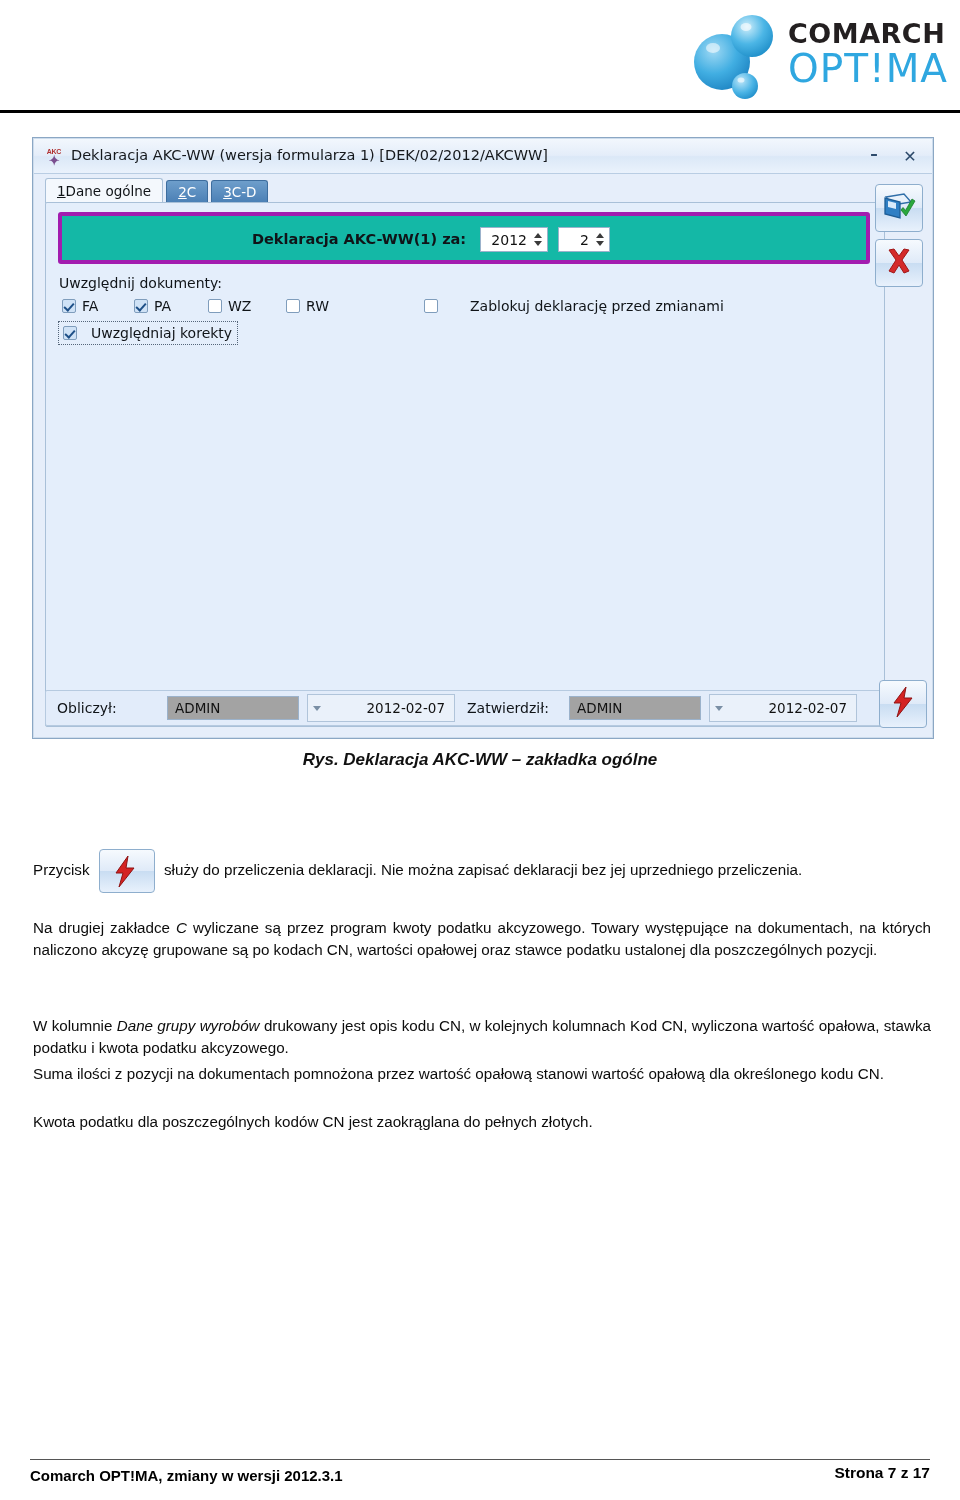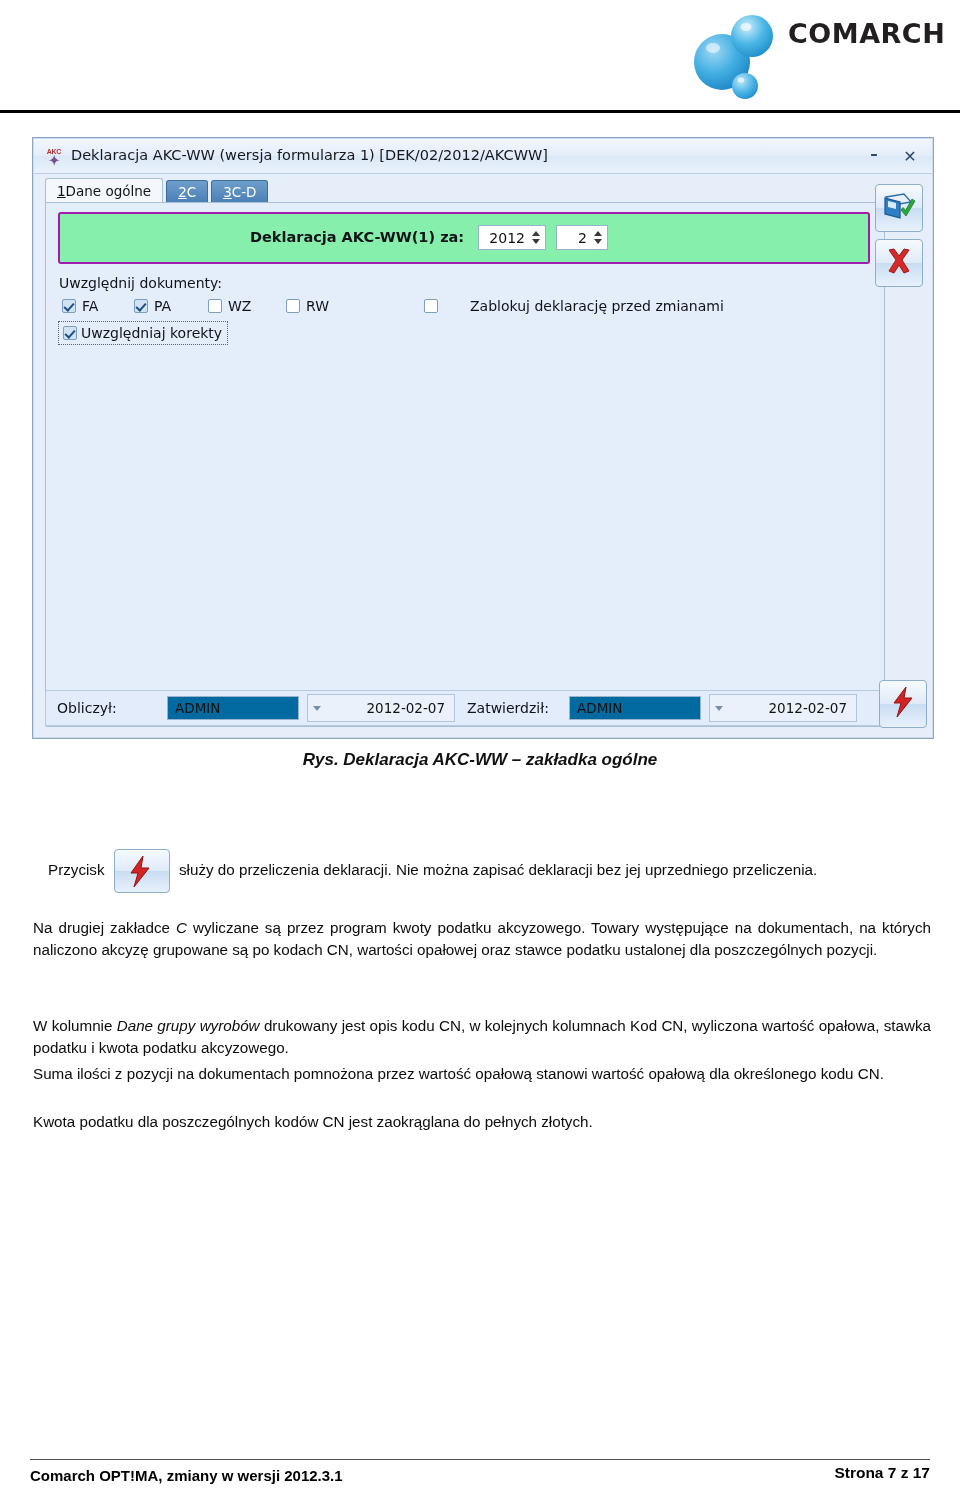--- a/index.html
+++ b/index.html
@@ -157,22 +157,22 @@
     background: #e4eefb;
     border: 1px solid #a9c0d8;
     border-radius: 2px;
   }
 
   
   .period-box {
     position: absolute;
     left: 12px; top: 9px;
     width: 812px; height: 52px;
-    background: #86efac;
-    border: 2px solid #a21caf;
+    background: #14b8a6;
+    border: 4px solid #a21caf;
     border-radius: 3px;
     text-align: center;
   }
   .period-label {
     position: absolute;
     left: 190px; top: 15px;
     font-size: 14.5px;
     font-weight: bold;
     font-family: "DejaVu Sans", sans-serif;
     color: #101418;
@@ -259,21 +259,21 @@
   .cb-rw   { left: 240px; }
   .cb-lock { left: 378px; gap: 32px; }
 
   .cb-korekty {
     position: absolute;
     left: 12px; top: 118px;
     padding: 3px 5px 3px 4px;
     border: 1px dotted #55667a;
     display: flex;
     align-items: center;
-    gap: 4px;
+    gap: 14px;
     font-size: 14px;
     font-family: "DejaVu Sans", sans-serif;
     color: #101418;
     white-space: nowrap;
   }
 
   
   .purpose-box {
     position: absolute;
     left: 12px; top: 153px;
@@ -342,21 +342,21 @@
     gap: 2px;
   }
   .foot-label {
     font-size: 14px;
     font-family: "DejaVu Sans", sans-serif;
     color: #101418;
     white-space: nowrap;
   }
   .foot-input {
     height: 24px;
-    background: #0369a1;
+    background: #a3a3a3;
     border: 1px solid #9bb2cb;
     display: flex; align-items: center;
     padding-left: 7px;
     font-size: 13.5px;
     font-family: "DejaVu Sans", sans-serif;
     color: #111;
   }
   .foot-date {
     height: 28px;
     background: #eaf1fa;
@@ -414,21 +414,21 @@
   .body-text {
     position: absolute;
     left: 33px;
     width: 898px;
     font-size: 15.2px;
     line-height: 1.42;
     color: #0c0c0c;
     font-family: "Liberation Sans", sans-serif;
     text-align: justify;
   }
-  .p-btn { top: 849px; text-align: left; margin-left: 15px; }
+  .p-btn { top: 849px; text-align: left; }
   .p1 { top: 917px; }
   .p2 { top: 1015px; }
   .p3 { top: 1063px; }
   .p4 { top: 1111px; }
 
   .inline-btn {
     display: inline-block;
     vertical-align: middle;
     width: 56px; height: 44px;
     border: 1px solid #8eaecd;
@@ -492,20 +492,21 @@
         <circle cx="36" cy="50" r="28" fill="url(#g1)"></circle>
         <circle cx="66" cy="24" r="21" fill="url(#g2)"></circle>
         <circle cx="59" cy="74" r="13" fill="url(#g3)"></circle>
         <ellipse cx="27" cy="36" rx="7" ry="5" fill="#ffffff" opacity="0.55"></ellipse>
         <ellipse cx="60" cy="15" rx="5.5" ry="4" fill="#ffffff" opacity="0.6"></ellipse>
         <ellipse cx="55" cy="68" rx="3.5" ry="2.6" fill="#ffffff" opacity="0.6"></ellipse>
       </svg>
     </div>
     <div class="logo-text">
       <div class="logo-comarch">COMARCH</div>
+      <div class="logo-optima">OPT!MA</div>
     </div>
   </div>
   <div class="header-rule"></div>
 </div>
 
 <div class="shot">
 
   <div class="titlebar">
     <div class="titlebar-icon">
       AKC<span class="akc-glyph">✦</span>

